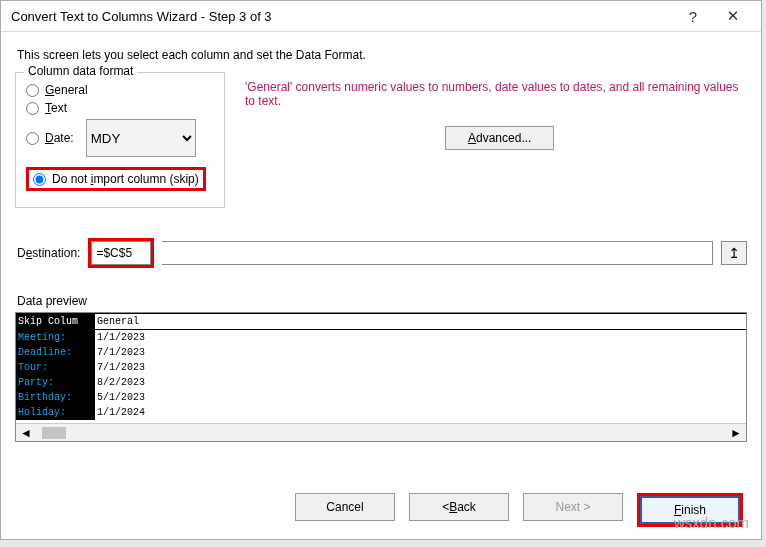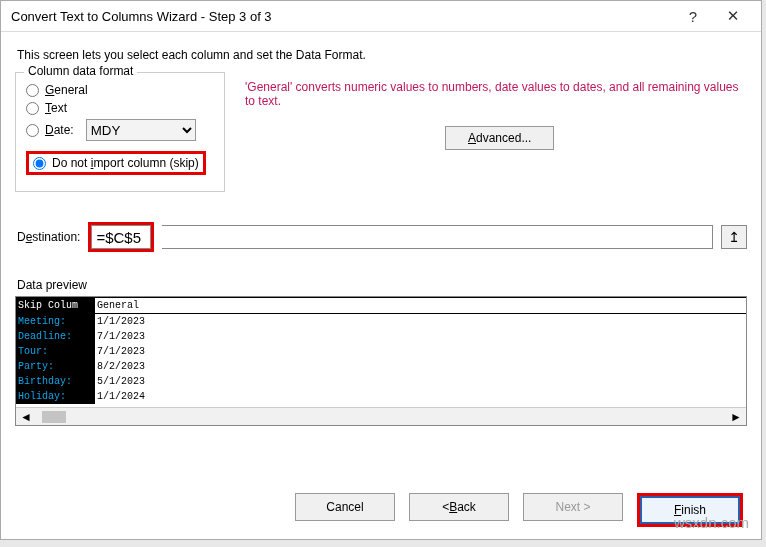--- a/index.html
+++ b/index.html
@@ -41,21 +41,21 @@
   left: 8px;
   background: #fff;
   padding: 0 4px;
 }
 .cols-wrap { display: flex; gap: 20px; }
 .col-left { width: 210px; }
 .radio-row { display: flex; align-items: center; gap: 6px; margin: 4px 0; }
 .radio-row label { text-decoration: none; }
 .u { text-decoration: underline; }
 .date-row select {
-  width: 110px; height: 22px; margin-left: 6px;
+  width: 110px; height: 38px; margin-left: 6px;
   border: 1px solid #999; background: #f3f3f3;
 }
 .skip-hl {
   border: 3px solid #e30000;
   padding: 2px 4px;
   display: inline-flex;
   align-items: center;
   gap: 6px;
 }
 .col-right { flex: 1; padding-top: 8px; }
@@ -74,21 +74,21 @@
   display: inline-flex;
   align-items: center;
   padding: 0;
 }
 .dest-input {
   width: 60px;
   height: 24px;
   border: 1px solid #888;
   padding: 10px 4px;
   font-family: inherit;
-  font-size: 15px;
+  font-size: 12px;
 }
 .dest-rest {
   flex: 1;
   height: 24px;
   border: 1px solid #888;
   border-left: none;
 }
 .ref-btn {
   width: 26px; height: 24px;
   border: 1px solid #888;

